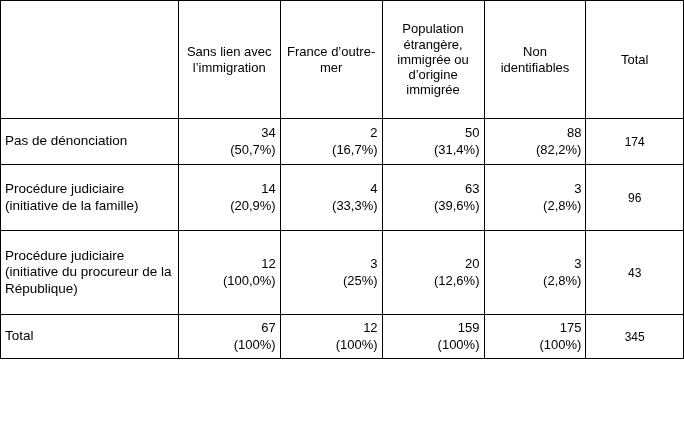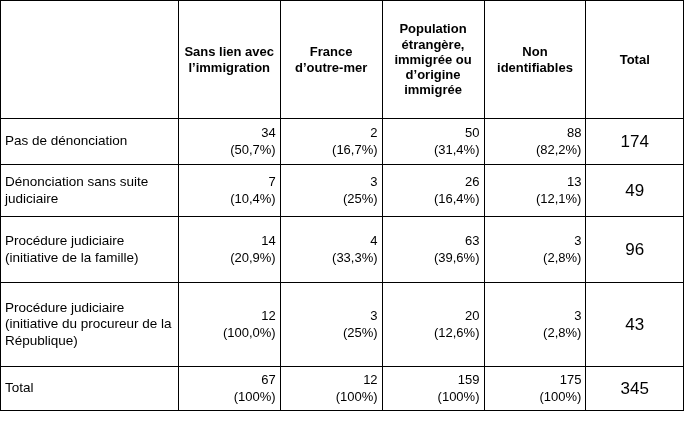--- a/index.html
+++ b/index.html
@@ -32,21 +32,21 @@
     box-sizing: border-box;
   }
   
   col.c-label { width: 164px; }
   col.c-data  { width: 94px; }
   col.c-total { width: 90px; }
 
   
   tr.header-row td, tr.header-row th {
     text-align: center;
-    font-weight: bold;
+    font-weight: normal;
     font-size: 13px;
     line-height: 1.18;
     height: 118px;
   }
   td.corner-blank {
     border-left: none;
     border-top: none;
     background: #ffffff;
   }
   
@@ -61,21 +61,21 @@
   td.data {
     text-align: right;
     font-size: 13px;
     line-height: 1.25;
   }
   td.data .count { display: block; }
   td.data .pct { display: block; }
   td.data .pct.bold { font-weight: normal; }
   td.total-cell {
     text-align: center;
-    font-size: 17px;
+    font-size: 12px;
   }
   
   tr.r0 td { height: 46px; }
   tr.r1 td { height: 52px; }
   tr.r2 td { height: 66px; }
   tr.r3 td { height: 84px; }
   tr.r4 td { height: 44px; }
   tr.r4 td.row-label { vertical-align: middle; }
   tr.r0 td.row-label, tr.r1 td.row-label, tr.r2 td.row-label, tr.r3 td.row-label {
     vertical-align: middle;
@@ -118,40 +118,20 @@
           <span class="count">50</span>
           <span class="pct">(31,4%)</span>
         </td>
         <td class="data">
           <span class="count">88</span>
           <span class="pct">(82,2%)</span>
         </td>
         <td class="total-cell">174</td>
       </tr>
 
-      <tr class="r1">
-        <td class="row-label">Dénonciation sans suite judiciaire</td>
-        <td class="data">
-          <span class="count">7</span>
-          <span class="pct">(10,4%)</span>
-        </td>
-        <td class="data">
-          <span class="count">3</span>
-          <span class="pct">(25%)</span>
-        </td>
-        <td class="data">
-          <span class="count">26</span>
-          <span class="pct">(16,4%)</span>
-        </td>
-        <td class="data">
-          <span class="count">13</span>
-          <span class="pct">(12,1%)</span>
-        </td>
-        <td class="total-cell">49</td>
-      </tr>
 
       <tr class="r2">
         <td class="row-label">Procédure judiciaire (initiative de la famille)</td>
         <td class="data">
           <span class="count">14</span>
           <span class="pct">(20,9%)</span>
         </td>
         <td class="data">
           <span class="count">4</span>
           <span class="pct">(33,3%)</span>

